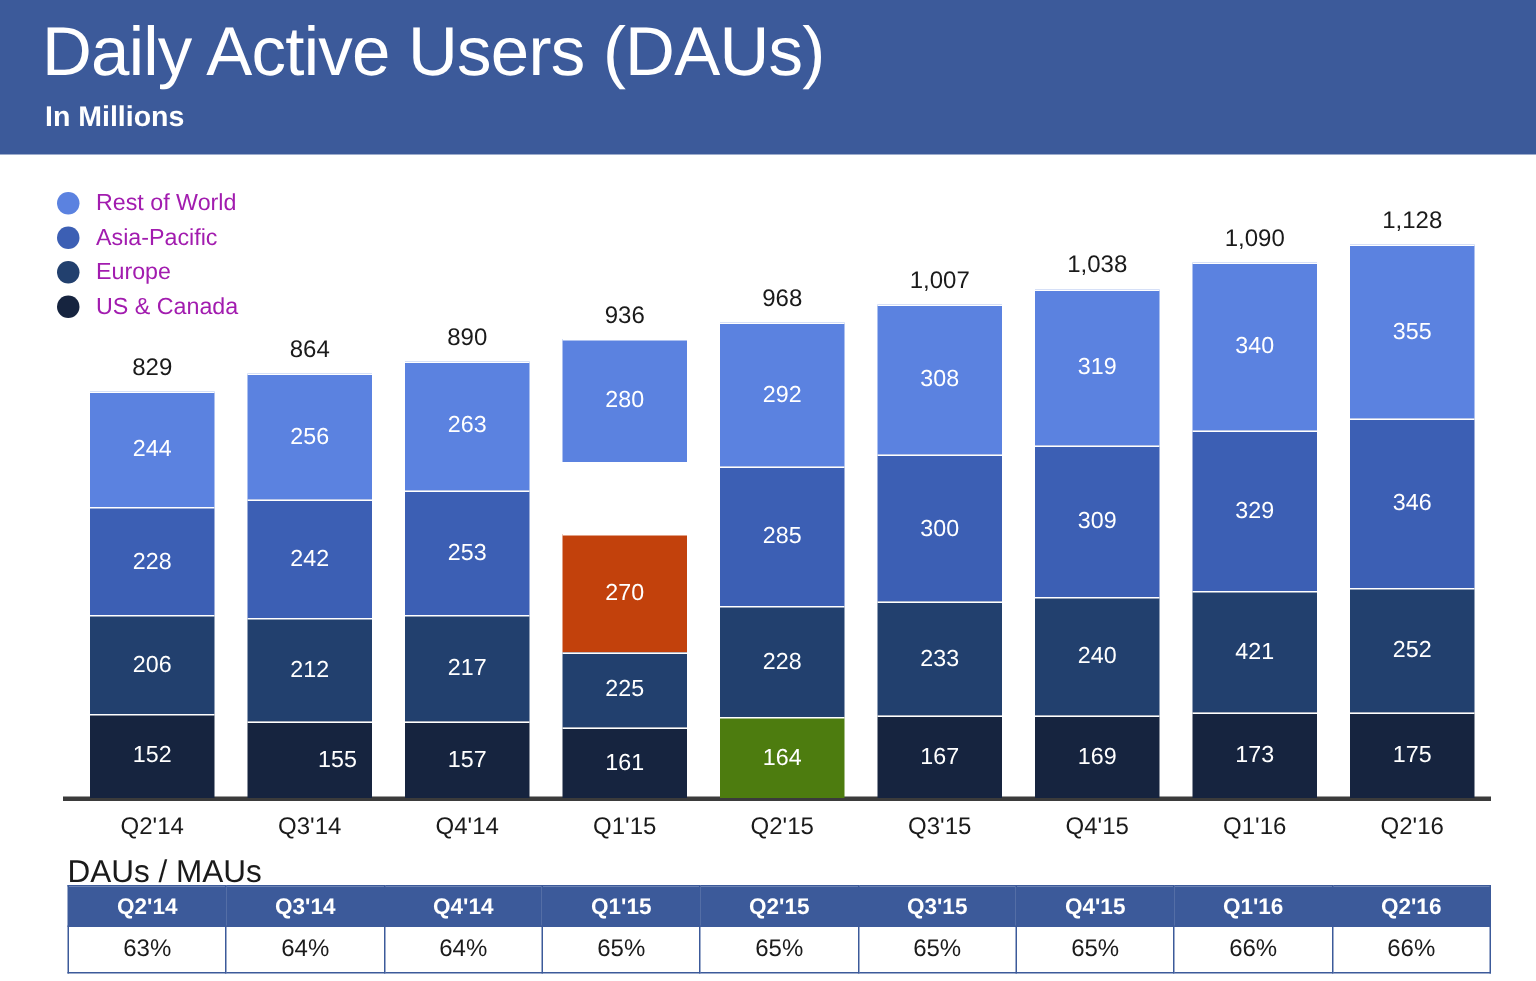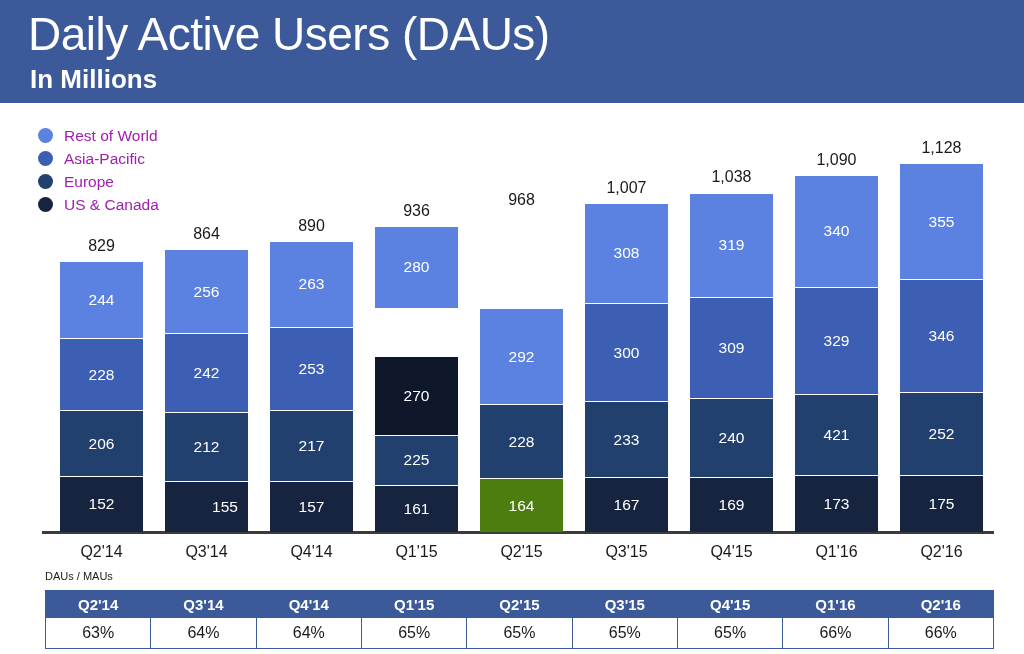--- a/index.html
+++ b/index.html
@@ -34,21 +34,21 @@
     line-height: 56px;
     font-weight: 400;
     color: #ffffff;
     letter-spacing: -0.5px;
     white-space: nowrap;
   }
   #page-subtitle {
     position: absolute;
     left: 30px;
     top: 67px;
-    font-size: 26px;
+    font-size: 19px;
     line-height: 24px;
     font-weight: 600;
     color: #ffffff;
     white-space: nowrap;
   }
 
   
   #legend {
     position: absolute;
     left: 38px;
@@ -129,21 +129,21 @@
     font-size: 16px;
     color: #1a1a1a;
     white-space: nowrap;
   }
 
   
   #table-caption {
     position: absolute;
     left: 45px;
     top: 570px;
-    font-size: 11px;
+    font-size: 21px;
     color: #1a1a1a;
     white-space: nowrap;
   }
   #ratio-table {
     position: absolute;
     left: 45px;
     top: 590px;
     width: 949px;
     border-collapse: collapse;
     table-layout: fixed;
@@ -242,35 +242,38 @@
       <div class="seg" style="background: rgb(22, 36, 63); height: 51.359px;">
         <span>157</span>
       </div>
     </div>
     <div class="xlabel" style="left: 270px;">Q4'14</div>
     <div class="bar-total" style="left: 375px; top: 201.809px;">936</div>
     <div class="bar-col" style="left: 375px; top: 225.809px; bottom: auto; height: 306.191px;">
       <div class="seg" style="background: rgb(91, 130, 224); height: 91.5957px;">
         <span>280</span>
       </div>
-      <div class="seg" style="background: #0f172a; height: 88.3245px; margin-top: 48px;">
+      <div class="seg" style="background: #c2410c; height: 88.3245px; margin-top: 48px;">
         <span>270</span>
       </div>
       <div class="seg" style="background: rgb(34, 64, 110); height: 56px;">
         <span>225</span>
       </div>
       <div class="seg" style="background: rgb(22, 36, 63); height: 52.6676px;">
         <span>161</span>
       </div>
     </div>
     <div class="xlabel" style="left: 375px;">Q1'15</div>
     <div class="bar-total" style="left: 480px; top: 191.34px;">968</div>
     <div class="bar-col" style="left: 480px; top: 215.34px; bottom: auto; height: 316.66px;">
       <div class="seg" style="background: rgb(91, 130, 224); height: 95.5213px;">
         <span>292</span>
+      </div>
+      <div class="seg" style="background: rgb(60, 95, 180); height: 93.2314px;">
+        <span>285</span>
       </div>
       <div class="seg" style="background: rgb(34, 64, 110); height: 74.5851px;">
         <span>228</span>
       </div>
       <div class="seg" style="background: #4d7c0f; height: 53.6489px;">
         <span>164</span>
       </div>
     </div>
     <div class="xlabel" style="left: 480px;">Q2'15</div>
     <div class="bar-total" style="left: 585px; top: 178.582px;">1,007</div>

